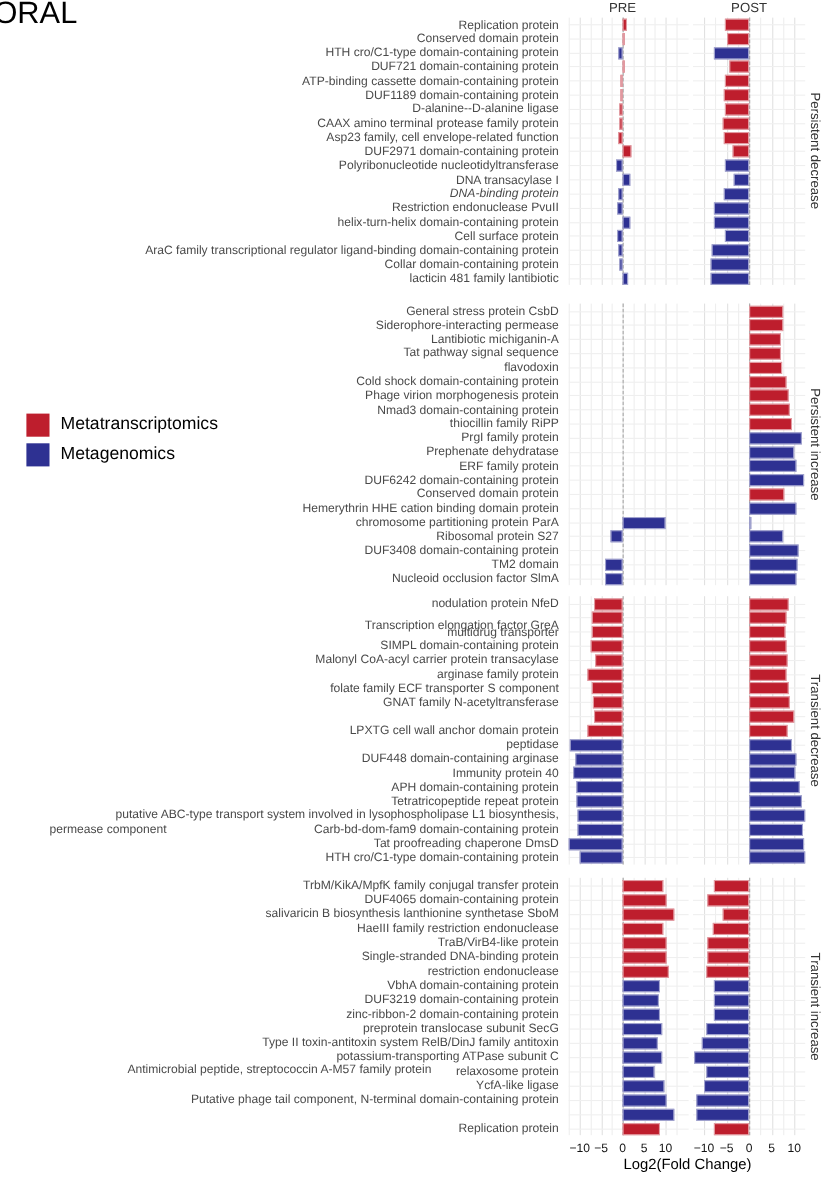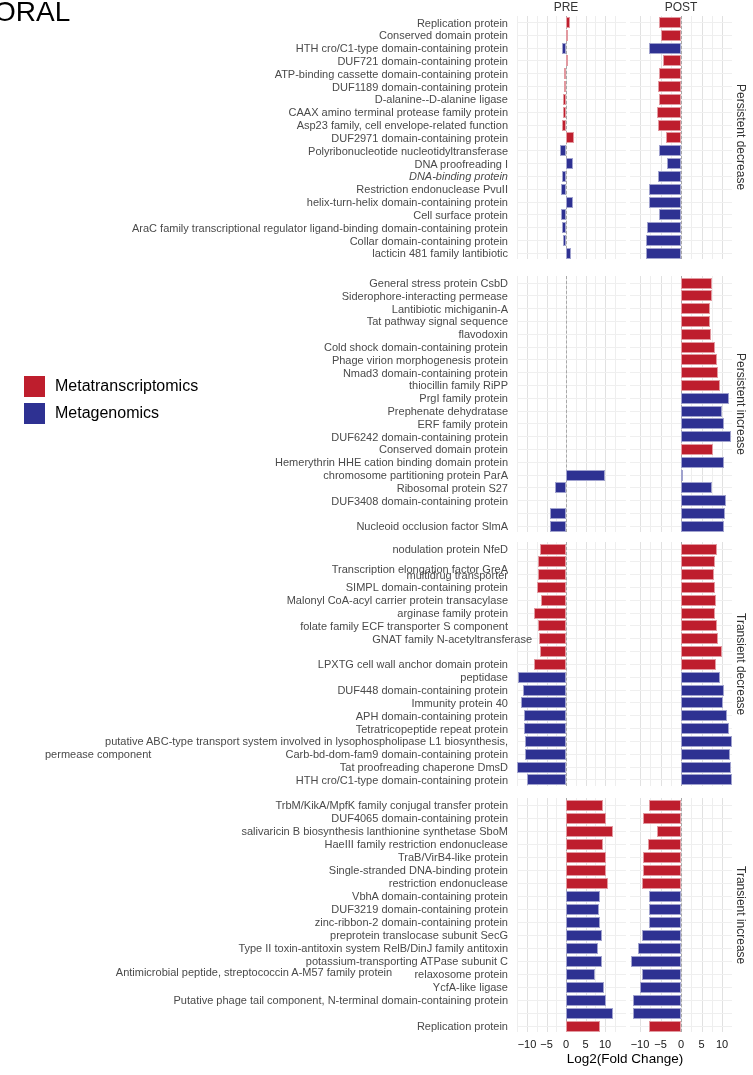--- a/index.html
+++ b/index.html
@@ -136,21 +136,21 @@
     <div class="bar" style="left: 657.22px; top: 106.81px; width: 23.78px; background: rgb(190, 30, 45);"></div>
     <div class="rowlabel" style="top: 119.14px;">Asp23 family, cell envelope-related function</div>
     <div class="bar" style="left: 562.49px; top: 119.64px; width: 3.51px; background: rgb(190, 30, 45);"></div>
     <div class="bar" style="left: 658.04px; top: 119.64px; width: 22.96px; background: rgb(190, 30, 45);"></div>
     <div class="rowlabel" style="top: 131.97px;">DUF2971 domain-containing protein</div>
     <div class="bar" style="left: 566px; top: 132.47px; width: 7.8px; background: rgb(190, 30, 45);"></div>
     <div class="bar" style="left: 666.24px; top: 132.47px; width: 14.76px; background: rgb(190, 30, 45);"></div>
     <div class="rowlabel" style="top: 144.8px;">Polyribonucleotide nucleotidyltransferase</div>
     <div class="bar" style="left: 560.15px; top: 145.3px; width: 5.85px; background: rgb(46, 49, 146);"></div>
     <div class="bar" style="left: 658.86px; top: 145.3px; width: 22.14px; background: rgb(46, 49, 146);"></div>
-    <div class="rowlabel" style="top: 157.63px;">DNA proofreading I</div>
+    <div class="rowlabel" style="top: 157.63px;">DNA transacylase I</div>
     <div class="bar" style="left: 566px; top: 158.13px; width: 6.63px; background: rgb(46, 49, 146);"></div>
     <div class="bar" style="left: 667.47px; top: 158.13px; width: 13.53px; background: rgb(46, 49, 146);"></div>
     <div class="rowlabel" style="top: 170.46px; font-style: italic;">DNA-binding protein</div>
     <div class="bar" style="left: 562.1px; top: 170.96px; width: 3.9px; background: rgb(46, 49, 146);"></div>
     <div class="bar" style="left: 657.63px; top: 170.96px; width: 23.37px; background: rgb(46, 49, 146);"></div>
     <div class="rowlabel" style="top: 183.29px;">Restriction endonuclease PvuII</div>
     <div class="bar" style="left: 560.93px; top: 183.79px; width: 5.07px; background: rgb(46, 49, 146);"></div>
     <div class="bar" style="left: 649.43px; top: 183.79px; width: 31.57px; background: rgb(46, 49, 146);"></div>
     <div class="rowlabel" style="top: 196.12px;">helix-turn-helix domain-containing protein</div>
     <div class="bar" style="left: 566px; top: 196.62px; width: 7.02px; background: rgb(46, 49, 146);"></div>
@@ -261,20 +261,21 @@
     <div class="rowlabel" style="top: 456.2px;">Hemerythrin HHE cation binding domain protein</div>
     <div class="bar" style="left: 681px; top: 456.7px; width: 42.64px; background: rgb(46, 49, 146);"></div>
     <div class="rowlabel" style="top: 469px;">chromosome partitioning protein ParA</div>
     <div class="bar" style="left: 566px; top: 469.5px; width: 39px; background: rgb(46, 49, 146);"></div>
     <div class="bar" style="left: 681px; top: 469.5px; width: 1.64px; background: rgb(46, 49, 146);"></div>
     <div class="rowlabel" style="top: 481.8px;">Ribosomal protein S27</div>
     <div class="bar" style="left: 554.69px; top: 482.3px; width: 11.31px; background: rgb(46, 49, 146);"></div>
     <div class="bar" style="left: 681px; top: 482.3px; width: 30.75px; background: rgb(46, 49, 146);"></div>
     <div class="rowlabel" style="top: 494.6px;">DUF3408 domain-containing protein</div>
     <div class="bar" style="left: 681px; top: 495.1px; width: 45.1px; background: rgb(46, 49, 146);"></div>
+    <div class="rowlabel" style="top: 507.4px;">TM2 domain</div>
     <div class="bar" style="left: 550.4px; top: 507.9px; width: 15.6px; background: rgb(46, 49, 146);"></div>
     <div class="bar" style="left: 681px; top: 507.9px; width: 43.87px; background: rgb(46, 49, 146);"></div>
     <div class="rowlabel" style="top: 520.2px;">Nucleoid occlusion factor SlmA</div>
     <div class="bar" style="left: 550.4px; top: 520.7px; width: 15.6px; background: rgb(46, 49, 146);"></div>
     <div class="bar" style="left: 681px; top: 520.7px; width: 42.64px; background: rgb(46, 49, 146);"></div>
     <div class="vgrid" style="left: 517.25px; top: 542.085px; height: 243.77px;"></div>
     <div class="vgrid major" style="left: 527px; top: 542.085px; height: 243.77px;"></div>
     <div class="vgrid" style="left: 536.75px; top: 542.085px; height: 243.77px;"></div>
     <div class="vgrid major" style="left: 546.5px; top: 542.085px; height: 243.77px;"></div>
     <div class="vgrid" style="left: 556.25px; top: 542.085px; height: 243.77px;"></div>
@@ -348,32 +349,32 @@
     <div class="bar" style="left: 681px; top: 581.99px; width: 34.03px; background: rgb(190, 30, 45);"></div>
     <div class="rowlabel" style="top: 594.32px;">Malonyl CoA-acyl carrier protein transacylase</div>
     <div class="bar" style="left: 541.04px; top: 594.82px; width: 24.96px; background: rgb(190, 30, 45);"></div>
     <div class="bar" style="left: 681px; top: 594.82px; width: 34.85px; background: rgb(190, 30, 45);"></div>
     <div class="rowlabel" style="top: 607.15px;">arginase family protein</div>
     <div class="bar" style="left: 534.41px; top: 607.65px; width: 31.59px; background: rgb(190, 30, 45);"></div>
     <div class="bar" style="left: 681px; top: 607.65px; width: 34.03px; background: rgb(190, 30, 45);"></div>
     <div class="rowlabel" style="top: 619.98px;">folate family ECF transporter S component</div>
     <div class="bar" style="left: 537.53px; top: 620.48px; width: 28.47px; background: rgb(190, 30, 45);"></div>
     <div class="bar" style="left: 681px; top: 620.48px; width: 36.08px; background: rgb(190, 30, 45);"></div>
-    <div class="rowlabel" style="top: 632.81px; padding-left: 24px;">GNAT family N-acetyltransferase</div>
+    <div class="rowlabel" style="top: 632.81px;">GNAT family N-acetyltransferase</div>
     <div class="bar" style="left: 538.7px; top: 633.31px; width: 27.3px; background: rgb(190, 30, 45);"></div>
     <div class="bar" style="left: 681px; top: 633.31px; width: 36.9px; background: rgb(190, 30, 45);"></div>
     <div class="bar" style="left: 540.26px; top: 646.14px; width: 25.74px; background: rgb(190, 30, 45);"></div>
     <div class="bar" style="left: 681px; top: 646.14px; width: 41px; background: rgb(190, 30, 45);"></div>
     <div class="rowlabel" style="top: 658.47px;">LPXTG cell wall anchor domain protein</div>
     <div class="bar" style="left: 533.63px; top: 658.97px; width: 32.37px; background: rgb(190, 30, 45);"></div>
     <div class="bar" style="left: 681px; top: 658.97px; width: 35.26px; background: rgb(190, 30, 45);"></div>
     <div class="rowlabel" style="top: 671.3px;">peptidase</div>
     <div class="bar" style="left: 517.64px; top: 671.8px; width: 48.36px; background: rgb(46, 49, 146);"></div>
     <div class="bar" style="left: 681px; top: 671.8px; width: 38.54px; background: rgb(46, 49, 146);"></div>
-    <div class="rowlabel" style="top: 684.13px;">DUF448 domain-containing protein</div>
+    <div class="rowlabel" style="top: 684.13px;">DUF448 domain-containing arginase</div>
     <div class="bar" style="left: 523.49px; top: 684.63px; width: 42.51px; background: rgb(46, 49, 146);"></div>
     <div class="bar" style="left: 681px; top: 684.63px; width: 43.46px; background: rgb(46, 49, 146);"></div>
     <div class="rowlabel" style="top: 696.96px;">Immunity protein 40</div>
     <div class="bar" style="left: 521.15px; top: 697.46px; width: 44.85px; background: rgb(46, 49, 146);"></div>
     <div class="bar" style="left: 681px; top: 697.46px; width: 42.23px; background: rgb(46, 49, 146);"></div>
     <div class="rowlabel" style="top: 709.79px;">APH domain-containing protein</div>
     <div class="bar" style="left: 524.27px; top: 710.29px; width: 41.73px; background: rgb(46, 49, 146);"></div>
     <div class="bar" style="left: 681px; top: 710.29px; width: 46.33px; background: rgb(46, 49, 146);"></div>
     <div class="rowlabel" style="top: 722.62px;">Tetratricopeptide repeat protein</div>
     <div class="bar" style="left: 524.27px; top: 723.12px; width: 41.73px; background: rgb(46, 49, 146);"></div>

